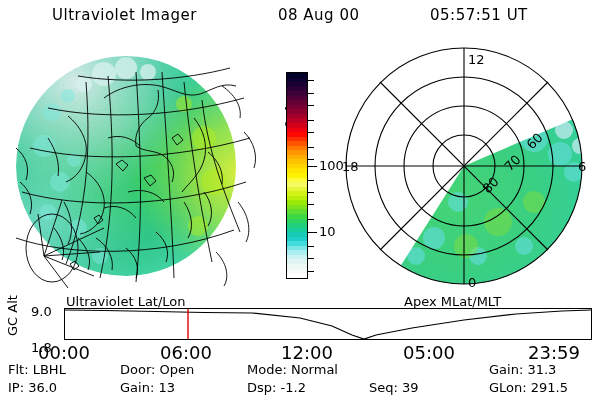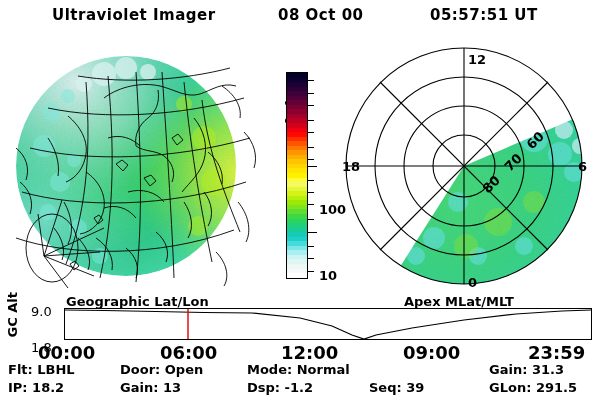--- a/index.html
+++ b/index.html
@@ -6,21 +6,21 @@
     margin: 0; padding: 0;
     background: #ffffff;
   }
   body {
     width: 600px; height: 400px;
     position: relative;
     overflow: hidden;
     font-family: "DejaVu Sans", sans-serif;
     color: #000000;
   }
-  .abs { position: absolute; font-weight: bold; }
+  .abs { position: absolute; }
 
   
   #header {
     top: 6px; left: 0; width: 600px;
     height: 22px;
     font-size: 15px;
     letter-spacing: 0.5px;
   }
   #header .h-title { position: absolute; left: 52px;  top: 0; }
   #header .h-date  { position: absolute; left: 278px; top: 0; }
@@ -57,21 +57,20 @@
     left: 42px;
     width: 6px; height: 1px;
     background: #000;
   }
   .cbar-tick.major { width: 9px; }
   .cbar-label {
     position: absolute;
     left: 53px;
     font-size: 13px;
     line-height: 1;
-    margin-top: 44px;
   }
 
   
   #polar-panel { left: 338px; top: 42px; width: 258px; height: 252px; }
 
   
   .panel-caption {
     font-size: 13px;
     white-space: nowrap;
   }
@@ -111,21 +110,21 @@
   #status .c1 { left: 120px; }
   #status .c2 { left: 247px; }
   #status .c3 { left: 369px; }
   #status .c4 { left: 489px; }
 </style>
 </head>
 <body>
 
 <div id="header" class="abs">
   <span class="h-title">Ultraviolet Imager</span>
-  <span class="h-date">08 Oct 00</span>
+  <span class="h-date">08 Aug 00</span>
   <span class="h-time">05:57:51 UT</span>
 </div>
 
 <div id="geo-panel" class="abs">
   <svg id="geo-svg" width="258" height="252" viewBox="0 0 258 252">
     <defs>
       <clipPath id="diskClip">
         <circle cx="118" cy="124" r="110"></circle>
       </clipPath>
       <radialGradient id="auroraFill" cx="0.40" cy="0.45" r="0.78">
@@ -392,21 +391,21 @@
     </g>
 
     <g font-family="DejaVu Sans, sans-serif" font-size="13" fill="#000000">
       <text x="194" y="108" transform="rotate(-45 194 108)">60</text>
       <text x="172" y="130" transform="rotate(-45 172 130)">70</text>
       <text x="150" y="152" transform="rotate(-45 150 152)">80</text>
     </g>
   </svg>
 </div>
 
-<div id="geo-caption" class="abs panel-caption">Geographic Lat/Lon</div>
+<div id="geo-caption" class="abs panel-caption">Ultraviolet Lat/Lon</div>
 <div id="polar-caption" class="abs panel-caption">Apex MLat/MLT</div>
 
 <div id="orbit-ylabel" class="abs">
   <div class="rot">GC Alt</div>
 </div>
 <div id="orbit-ytick-hi">9.0</div>
 <div id="orbit-ytick-lo">1.8</div>
 
 <div id="orbit-plot" class="abs">
   <svg width="528" height="32" viewBox="0 0 528 32">
@@ -414,31 +413,31 @@
     <path d="M1,2 L40,2.5 L92,3.5 L140,4.5 L188,5 L236,10 L268,18 L288,27 L300,31
              L312,27 L348,20 L400,12 L452,6 L498,3 L527,2" fill="none" stroke="#000000" stroke-width="1.2"></path>
     <line x1="124" y1="1" x2="124" y2="31" stroke="#e00000" stroke-width="1.4"></line>
   </svg>
 </div>
 
 <div id="time-axis" class="abs">
     <span style="left: 38px;">00:00</span>
     <span style="left: 160px;">06:00</span>
     <span style="left: 281px;">12:00</span>
-    <span style="left: 403px;">09:00</span>
+    <span style="left: 403px;">05:00</span>
     <span style="left: 528px;">23:59</span>
   </div>
 
 <div id="status" class="abs">
   <div class="srow r0">
       <span class="cell c0"><span>Flt: </span><span>LBHL</span></span>
       <span class="cell c2"><span>Mode: </span><span>Normal</span></span>
       <span class="cell c1"><span>Door: </span><span>Open</span></span>
       <span class="cell c4"><span>Gain: </span><span>31.3</span></span>
     </div>
   <div class="srow r1">
-      <span class="cell c0"><span>IP: </span><span>18.2</span></span>
+      <span class="cell c0"><span>IP: </span><span>36.0</span></span>
       <span class="cell c1"><span>Gain: </span><span>13</span></span>
       <span class="cell c2"><span>Dsp: </span><span>-1.2</span></span>
       <span class="cell c3"><span>Seq: </span><span>39</span></span>
       <span class="cell c4"><span>GLon: </span><span>291.5</span></span>
     </div>
 </div>
 
 </body></html>

